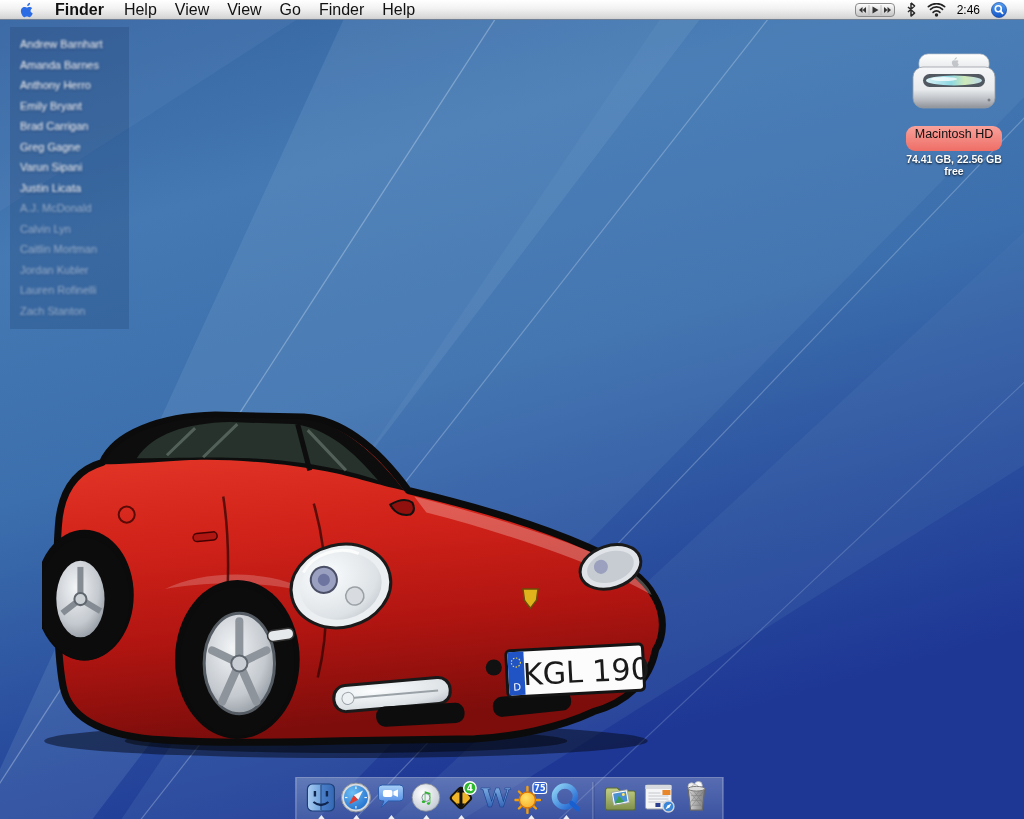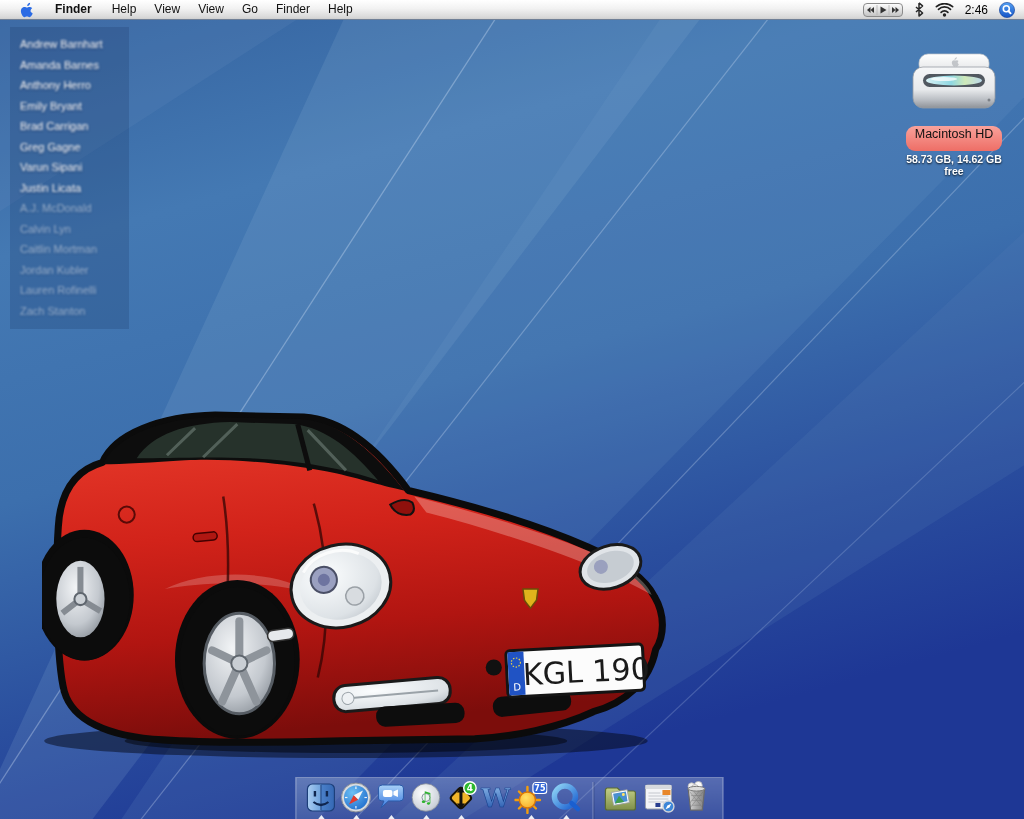--- a/index.html
+++ b/index.html
@@ -8,23 +8,23 @@
 
   
   .wallpaper{position:absolute;left:0;top:0;width:1024px;height:819px;}
 
   
   .menubar{position:absolute;left:0;top:0;width:1024px;height:19px;
     background:linear-gradient(#ffffff,#f2f2f2 45%,#d9d9d9 90%,#cfcfcf);
     border-bottom:1px solid #6f7f96;display:flex;align-items:center;z-index:40;}
   .menu-left{display:flex;align-items:center;height:19px;padding-left:10px;}
   .apple-menu{display:flex;align-items:center;padding:0 10px;height:19px;}
-  .menu-item{font-size:12px;color:#111;padding:0 9px;height:19px;line-height:19px;}
+  .menu-item{font-size:16px;color:#111;padding:0 9px;height:19px;line-height:19px;}
   .menu-item.bold{font-weight:bold;padding:0 11px;}
-  .menu-right{margin-left:auto;display:flex;align-items:center;gap:11px;height:17px;padding-right:9px;}
+  .menu-right{margin-left:auto;display:flex;align-items:center;gap:11px;height:17px;padding-right:17px;}
   .clock{font-size:12px;color:#000;}
 
   
   .buddy-panel{position:absolute;left:10px;top:27px;width:101px;padding:7px 8px 8px 10px;
     background:rgba(22,48,96,0.22);z-index:5;}
   .buddy-name{font-size:11px;line-height:20.5px;color:#fff;white-space:nowrap;
     filter:blur(1.1px);text-shadow:0 1px 2px rgba(0,20,60,.6);}
   .buddy-name.dim{opacity:.48;}
 
   
@@ -173,21 +173,21 @@
       </defs>
       <rect x="15" y="6" width="70" height="20" rx="9" fill="url(#miniTop)" stroke="#c3c6c9" stroke-width="0.7"></rect>
       <path fill="#c2c5c9" d="M51.2,10.2c0.4-0.5,1.1-0.9,1.7-0.9c0,0.7-0.3,1.3-0.7,1.8c-0.4,0.5-1.1,0.9-1.7,0.8C50.4,11.3,50.8,10.6,51.2,10.2z M52.9,12.2c-0.5,0-1.1,0.4-1.4,0.4c-0.4,0-0.9-0.4-1.4-0.4c-0.8,0-1.5,0.4-1.9,1.1c-0.8,1.3-0.2,3.2,0.6,4.3c0.4,0.5,0.8,1.1,1.4,1c0.5,0,0.7-0.3,1.3-0.3c0.6,0,0.8,0.3,1.3,0.3c0.6,0,1-0.5,1.4-1c0.4-0.6,0.6-1.2,0.6-1.3s-1.1-0.4-1.1-1.7c0-1.1,0.9-1.6,0.9-1.6C54.2,12.4,53.4,12.2,52.9,12.2z"></path>
       <rect x="9" y="19" width="82" height="41" rx="10" fill="url(#miniFront)" stroke="#989da3" stroke-width="0.8"></rect>
       <rect x="19" y="26" width="62" height="13" rx="6.5" fill="#515860"></rect>
       <ellipse cx="50" cy="32.5" rx="28" ry="5" fill="url(#cdG)"></ellipse>
       <ellipse cx="40" cy="31" rx="13" ry="2" fill="rgba(255,255,255,0.75)"></ellipse>
       <circle cx="85" cy="52" r="1.5" fill="#7c8187"></circle>
     </svg>
     <div><span class="hd-label">Macintosh HD</span></div>
-    <div class="hd-info">58.73 GB, 14.62 GB free</div>
+    <div class="hd-info">74.41 GB, 22.56 GB free</div>
   </div>
 
   <svg class="car" viewBox="0 0 620 350">
     <defs>
       <linearGradient id="bodyG" x1="0" y1="0" x2="0.18" y2="1">
         <stop offset="0" stop-color="#ea3d2d"></stop>
           <stop offset="0.4" stop-color="#d2231a"></stop>
         <stop offset="0.7" stop-color="#b11511"></stop>
           <stop offset="1" stop-color="#7c0d0b"></stop>
       </linearGradient>

